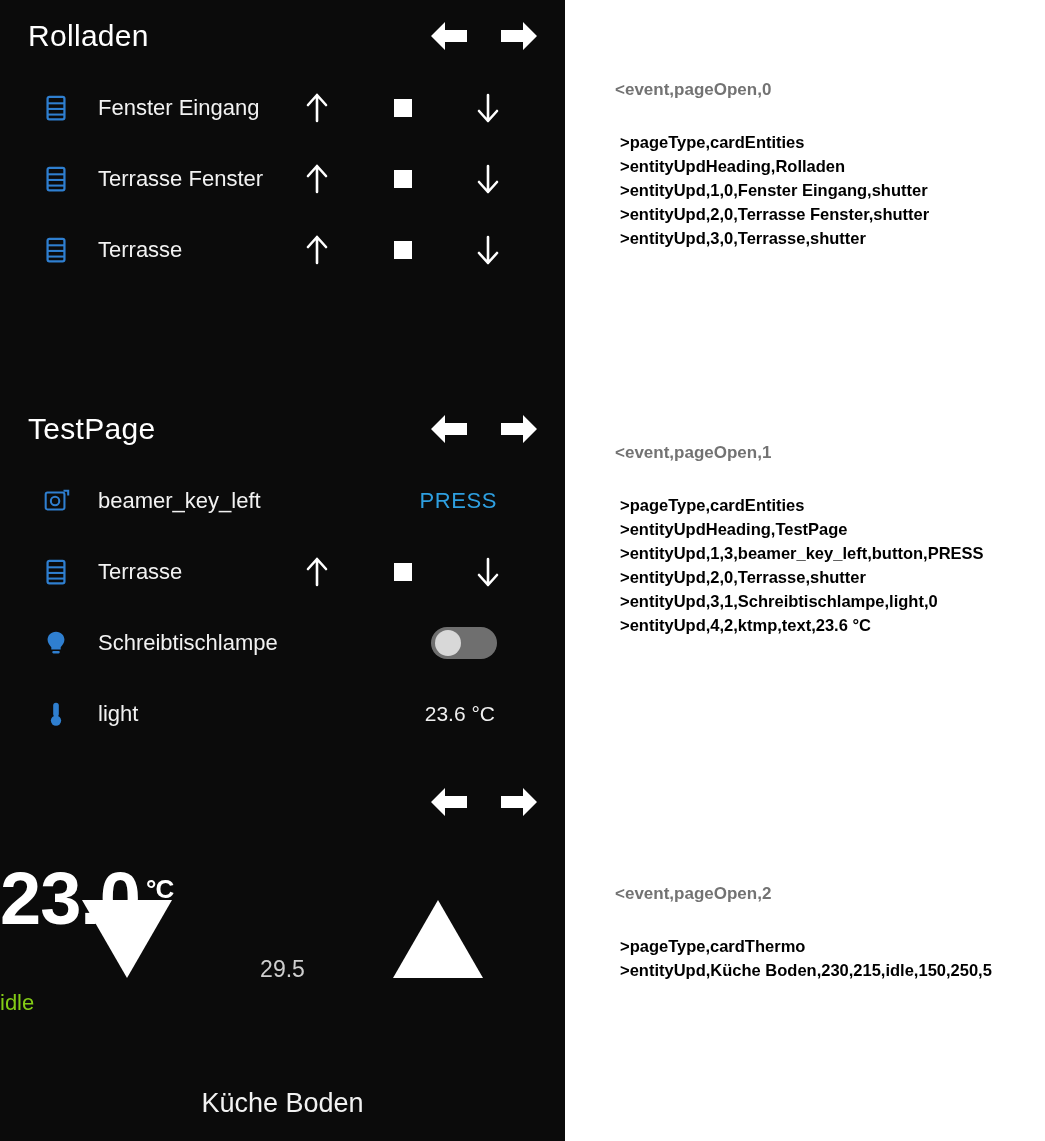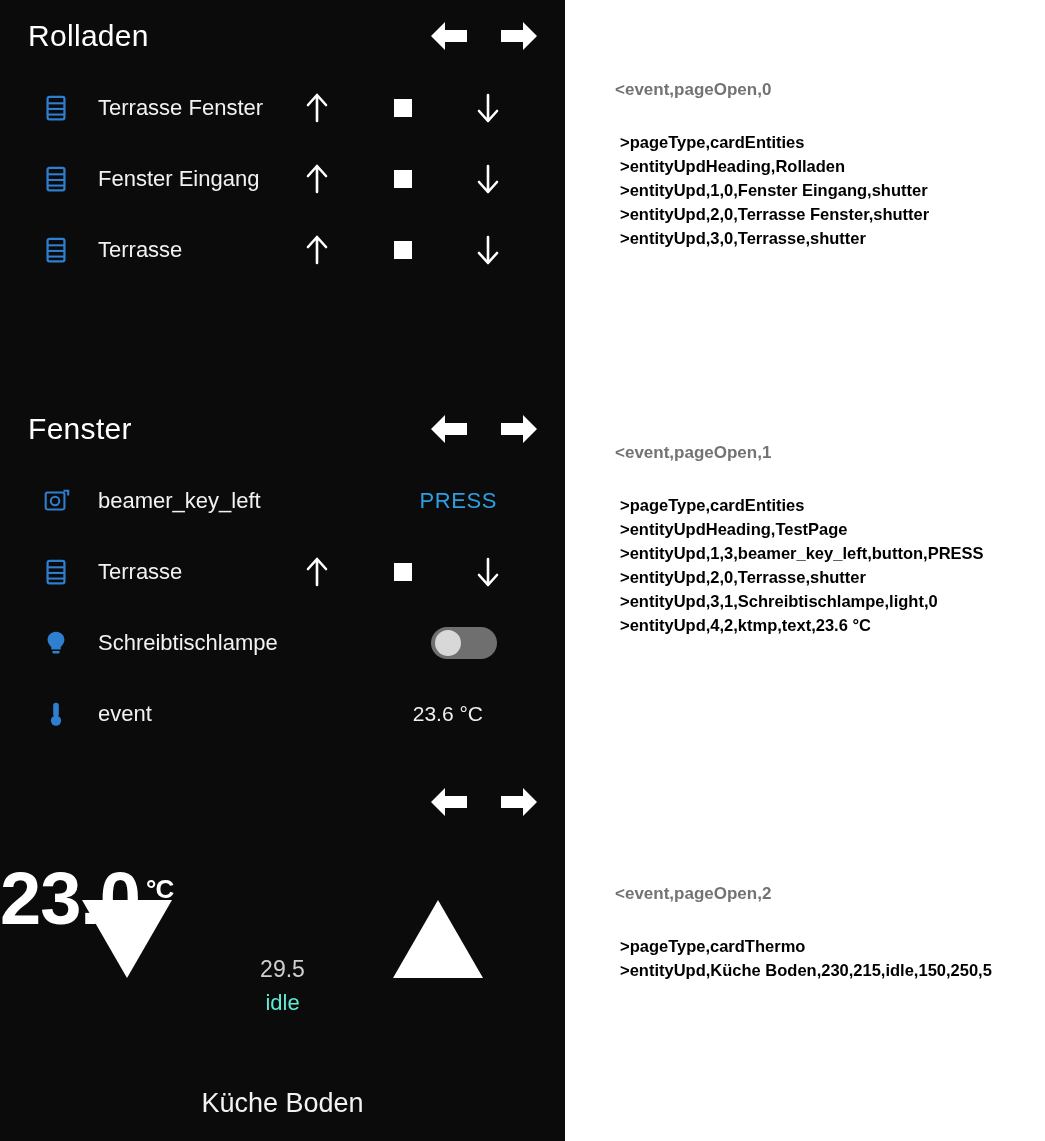--- a/index.html
+++ b/index.html
@@ -113,21 +113,21 @@
   .toggle .knob {
     position: absolute;
     top: 3px; left: 4px;
     width: 26px; height: 26px;
     border-radius: 50%;
     background: #d8d8d8;
   }
   .text-val {
     font-size: 21px;
     color: #efefef;
-    margin-right: 52px;
+    margin-right: 40px;
     white-space: nowrap;
   }
 
   
   .thermo-header { position: relative; height: 72px; }
   .thermo-body {
     position: relative;
     height: 300px;
   }
   .temp-big {
@@ -148,23 +148,22 @@
   .temp-target {
     position: absolute;
     left: 0; right: 0; top: 118px;
     text-align: center;
     font-size: 23px;
     color: #cfcfcf;
   }
   .temp-state {
     position: absolute;
     left: 0; right: 0; top: 152px;
-    text-align: center;
     font-size: 22px;
-    color: #5eead4;
+    color: #84cc16;
   }
   .tri-down, .tri-up {
     position: absolute;
     width: 0; height: 0;
     cursor: pointer;
   }
   .tri-down {
     left: 82px; top: 62px;
     border-left: 45px solid transparent;
     border-right: 45px solid transparent;
@@ -236,21 +235,21 @@
 
         <div class="row">
           <span class="ico">
             <svg viewBox="0 0 32 32" width="30" height="30">
                 <rect x="7" y="4" width="18" height="24" rx="2" fill="none" stroke="#2f7fd0" stroke-width="2.4"></rect>
                 <line x1="7" y1="11" x2="25" y2="11" stroke="#2f7fd0" stroke-width="2.2"></line>
                 <line x1="7" y1="17" x2="25" y2="17" stroke="#2f7fd0" stroke-width="2.2"></line>
                 <line x1="7" y1="23" x2="25" y2="23" stroke="#2f7fd0" stroke-width="2.2"></line>
               </svg>
           </span>
-          <span class="label">Terrasse Fenster</span>
+          <span class="label">Fenster Eingang</span>
           <span class="shutter-ctl">
             <span class="glyph-up">
               <svg viewBox="0 0 34 34" width="34" height="34">
                   <path d="M17 4 L17 30 M17 4 L8 14 M17 4 L26 14" stroke="#ffffff" stroke-width="2.6" fill="none" stroke-linecap="round"></path>
                 </svg>
             </span>
             <span class="glyph-stop"></span>
             <span class="glyph-dn">
               <svg viewBox="0 0 34 34" width="34" height="34">
                   <path d="M17 30 L17 4 M17 30 L8 20 M17 30 L26 20" stroke="#ffffff" stroke-width="2.6" fill="none" stroke-linecap="round"></path>
@@ -261,21 +260,21 @@
 
         <div class="row">
           <span class="ico">
             <svg viewBox="0 0 32 32" width="30" height="30">
                 <rect x="7" y="4" width="18" height="24" rx="2" fill="none" stroke="#2f7fd0" stroke-width="2.4"></rect>
                 <line x1="7" y1="11" x2="25" y2="11" stroke="#2f7fd0" stroke-width="2.2"></line>
                 <line x1="7" y1="17" x2="25" y2="17" stroke="#2f7fd0" stroke-width="2.2"></line>
                 <line x1="7" y1="23" x2="25" y2="23" stroke="#2f7fd0" stroke-width="2.2"></line>
               </svg>
           </span>
-          <span class="label">Fenster Eingang</span>
+          <span class="label">Terrasse Fenster</span>
           <span class="shutter-ctl">
             <span class="glyph-up">
               <svg viewBox="0 0 34 34" width="34" height="34">
                   <path d="M17 4 L17 30 M17 4 L8 14 M17 4 L26 14" stroke="#ffffff" stroke-width="2.6" fill="none" stroke-linecap="round"></path>
                 </svg>
             </span>
             <span class="glyph-stop"></span>
             <span class="glyph-dn">
               <svg viewBox="0 0 34 34" width="34" height="34">
                   <path d="M17 30 L17 4 M17 30 L8 20 M17 30 L26 20" stroke="#ffffff" stroke-width="2.6" fill="none" stroke-linecap="round"></path>
@@ -307,21 +306,21 @@
                 </svg>
             </span>
           </span>
         </div>
 
       </div>
     </div>
 
     <div class="card" style="top:393px;">
       <div class="card-header">
-        <div class="card-title">Fenster</div>
+        <div class="card-title">TestPage</div>
         <div class="nav-arrows">
           <span class="arrow">
             <svg viewBox="0 0 44 34" width="44" height="34">
                 <path d="M18 3 L4 17 L18 31 L18 23 L40 23 L40 11 L18 11 Z" fill="#ffffff"></path>
               </svg>
           </span>
           <span class="arrow">
             <svg viewBox="0 0 44 34" width="44" height="34">
                 <path d="M26 3 L40 17 L26 31 L26 23 L4 23 L4 11 L26 11 Z" fill="#ffffff"></path>
               </svg>
@@ -380,21 +379,21 @@
             </span>
         </div>
 
         <div class="row">
           <span class="ico">
             <svg viewBox="0 0 32 32" width="30" height="30">
                 <rect x="13" y="4" width="6" height="15" rx="3" fill="#2f7fd0"></rect>
                 <circle cx="16" cy="23" r="5.5" fill="#2f7fd0"></circle>
               </svg>
           </span>
-          <span class="label">event</span>
+          <span class="label">light</span>
           <span class="text-val">23.6 °C</span>
         </div>
 
       </div>
     </div>
 
     <div class="card" style="top:766px; height:375px;">
       <div class="thermo-header">
         <div class="nav-arrows">
           <span class="arrow">

